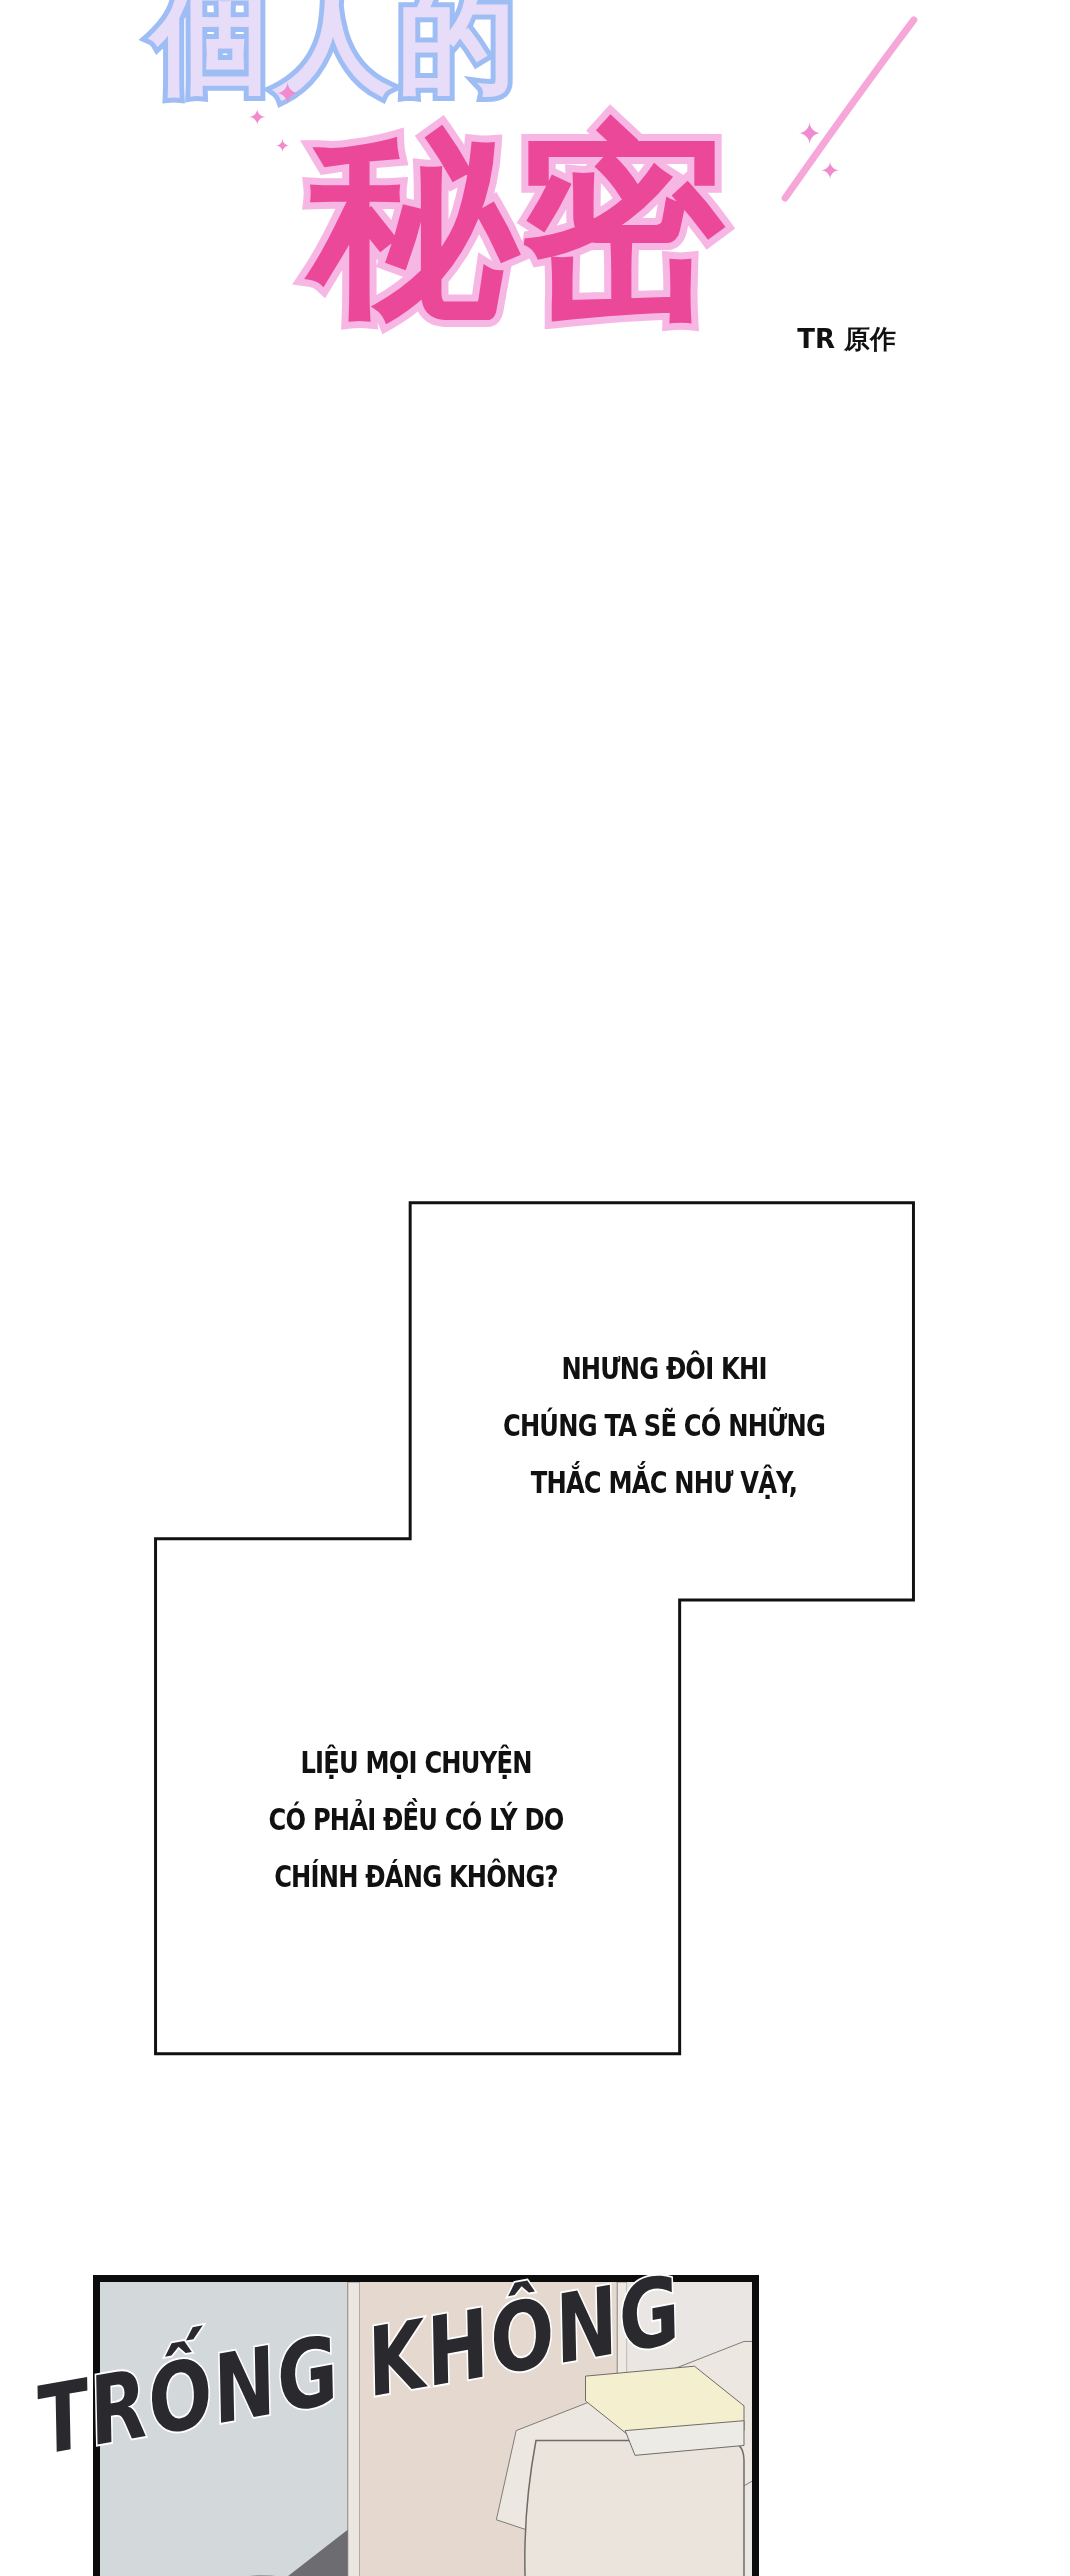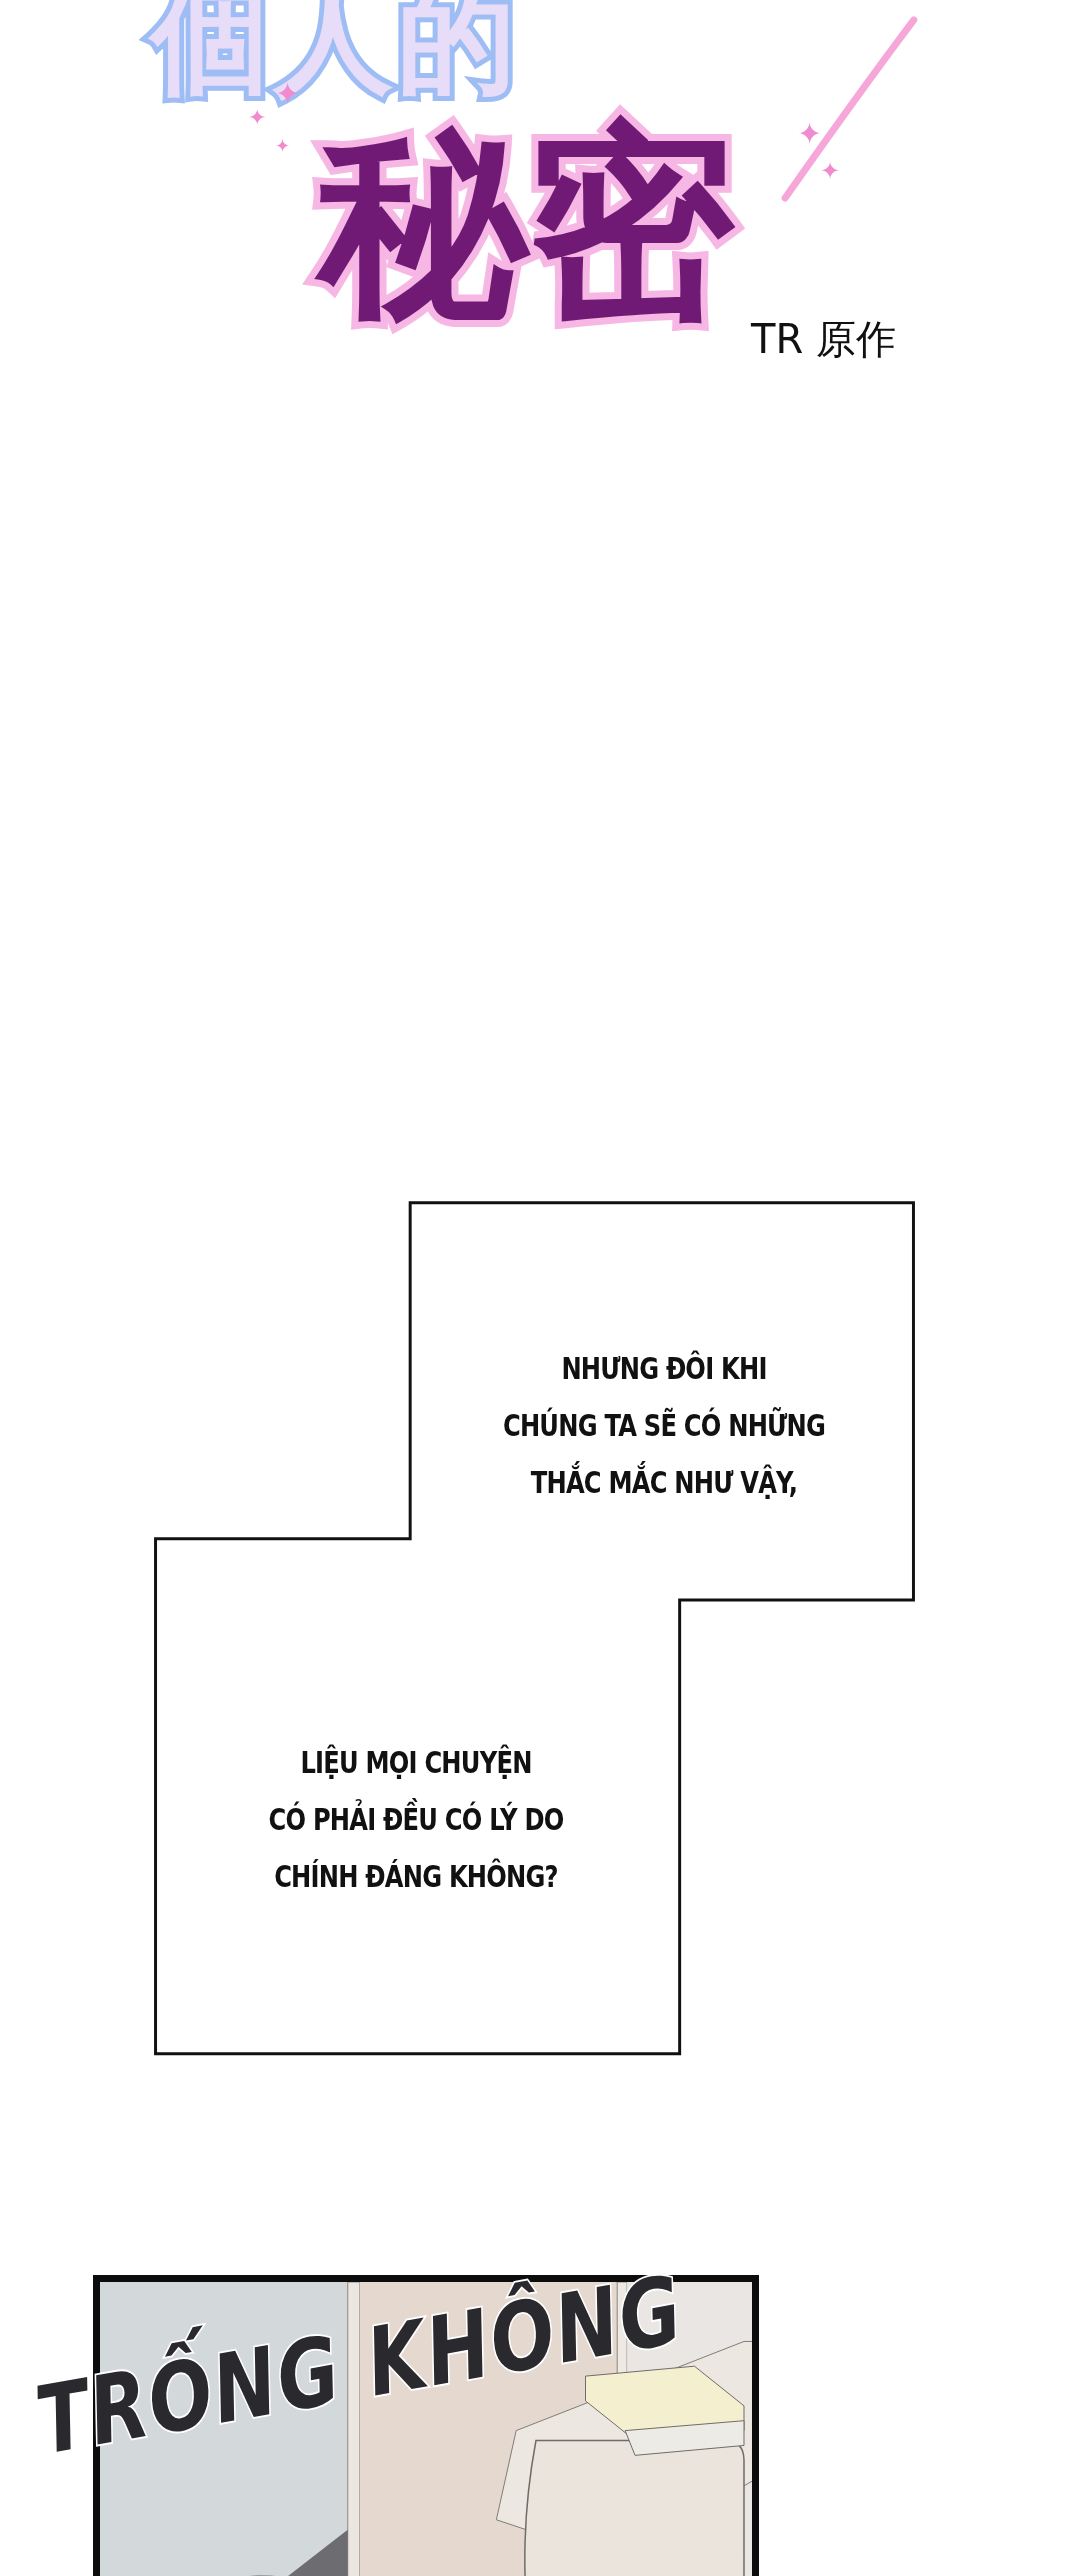--- a/index.html
+++ b/index.html
@@ -1,25 +1,25 @@
 <!DOCTYPE html>
 <html><head>
 <meta charset="utf-8">
 <style>
   html,body{margin:0;padding:0;background:#fff;}
   body{width:1070px;height:2576px;position:relative;overflow:hidden;font-family:"DejaVu Sans",sans-serif;}
   .title-wrap{position:absolute;left:0;top:0;width:992px;height:357px;margin-left:32px;}
   .title-top{position:absolute;left:119px;top:-40px;font-size:119px;font-weight:bold;color:#e8ddf8;
     -webkit-text-stroke:10px #9fbdf5;paint-order:stroke fill;letter-spacing:4px;font-family:"DejaVu Sans",sans-serif;}
-  .title-main{position:absolute;left:287px;top:119px;font-size:208px;font-weight:bold;color:#701a75;
+  .title-main{position:absolute;left:277px;top:119px;font-size:208px;font-weight:bold;color:#ec4899;
     -webkit-text-stroke:14px #f7b7e4;paint-order:stroke fill;line-height:1;font-family:"DejaVu Sans",sans-serif;}
   .swoosh{position:absolute;left:733px;top:10px;width:159px;height:198px;}
   .sparkle{position:absolute;color:#f08bd0;font-size:22px;line-height:1;}
   .credits{position:absolute;right:174px;top:315px;text-align:right;color:#111;font-family:"DejaVu Sans",sans-serif;}
-  .credits div{font-size:40px;line-height:48px;}
+  .credits div{font-size:26px;line-height:48px;font-weight:bold;}
   .narr{position:absolute;text-align:center;font-family:"DejaVu Sans",sans-serif;font-weight:bold;color:#111;font-size:31px;line-height:57px;letter-spacing:-1px;transform:scaleX(0.78);transform-origin:center;}
   .narr div{white-space:nowrap;}
   .panel{position:absolute;left:93px;top:2275px;width:666px;height:317px;border:7px solid #0c0c0c;border-bottom:none;box-sizing:border-box;overflow:hidden;background:#d9dde0;}
   .sfx{position:absolute;left:38px;top:2378px;font-family:"DejaVu Sans",sans-serif;font-weight:bold;font-size:75px;color:#2a2a2e;
     -webkit-text-stroke:3px #fff;paint-order:stroke fill;transform:rotate(-10deg) scaleY(1.25);transform-origin:left center;letter-spacing:2px;font-style:italic;}
 </style>
 </head>
 <body>
 
 <div class="title-wrap">

